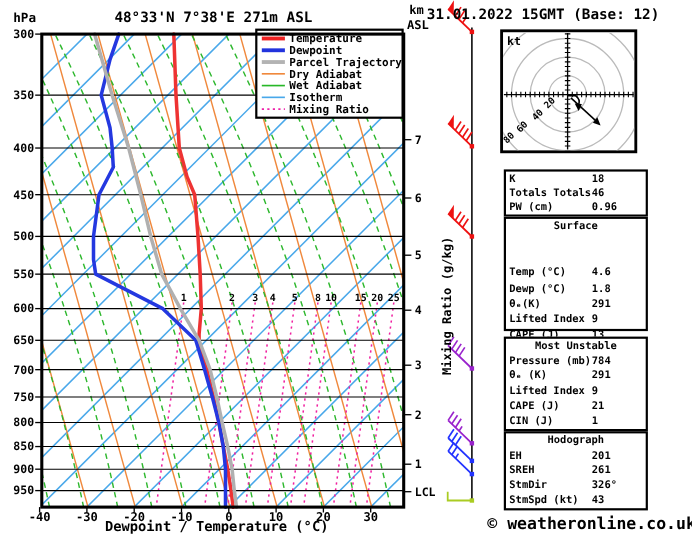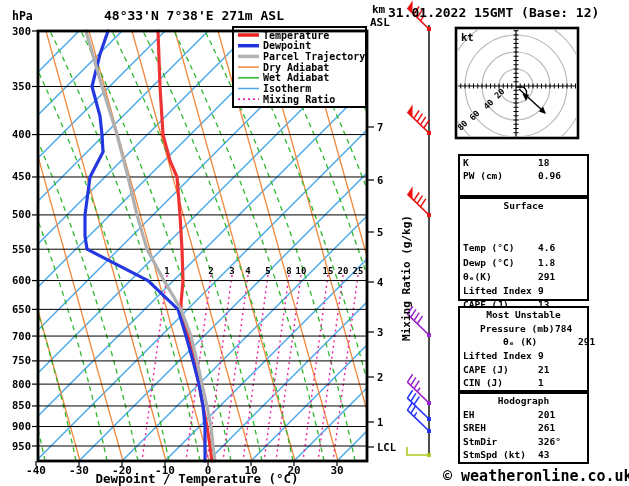--- a/index.html
+++ b/index.html
@@ -364,20 +364,24 @@
     <text x="410" y="278" font-size="11" font-weight="bold" text-anchor="middle" transform="rotate(-90 410 278)">Mixing Ratio (g/kg)</text>
   </svg>
 
   <div id="tables">
       <div class="box" style="top: 154px; height: 39px;">
         <div class="row" style="height: 13px; line-height: 13px;">
           <span class="lbl">K</span>
           <span class="val">18</span>
         </div>
         <div class="row" style="height: 13px; line-height: 13px;">
+          <span class="lbl">Totals Totals</span>
+          <span class="val">46</span>
+        </div>
+        <div class="row" style="height: 13px; line-height: 13px;">
           <span class="lbl">PW (cm)</span>
           <span class="val">0.96</span>
         </div>
       </div>
       <div class="box" style="top: 197px; height: 100.1px;">
         <div class="hdr" style="height: 14.3px; line-height: 14.3px; text-align: center;">Surface</div>
         <div class="row" style="height: 14.3px; line-height: 14.3px; margin-top: 28px;">
           <span class="lbl">Temp (°C)</span>
           <span class="val">4.6</span>
         </div>
@@ -397,25 +401,25 @@
           <span class="lbl">CAPE (J)</span>
           <span class="val">13</span>
         </div>
         <div class="row" style="height: 14.3px; line-height: 14.3px;">
           <span class="lbl">CIN (J)</span>
           <span class="val">4</span>
         </div>
       </div>
       <div class="box" style="top: 306px; height: 82.2px;">
         <div class="hdr" style="height: 13.7px; line-height: 13.7px;">Most Unstable</div>
-        <div class="row" style="height: 13.7px; line-height: 13.7px; margin-left: 17px;">
+        <div class="row" style="height: 13.7px; line-height: 13.7px;">
           <span class="lbl">Pressure (mb)</span>
           <span class="val">784</span>
         </div>
-        <div class="row" style="height: 13.7px; line-height: 13.7px; margin-left: 40px;">
+        <div class="row" style="height: 13.7px; line-height: 13.7px;">
           <span class="lbl">θₑ (K)</span>
           <span class="val">291</span>
         </div>
         <div class="row" style="height: 13.7px; line-height: 13.7px;">
           <span class="lbl">Lifted Index</span>
           <span class="val">9</span>
         </div>
         <div class="row" style="height: 13.7px; line-height: 13.7px;">
           <span class="lbl">CAPE (J)</span>
           <span class="val">21</span>

